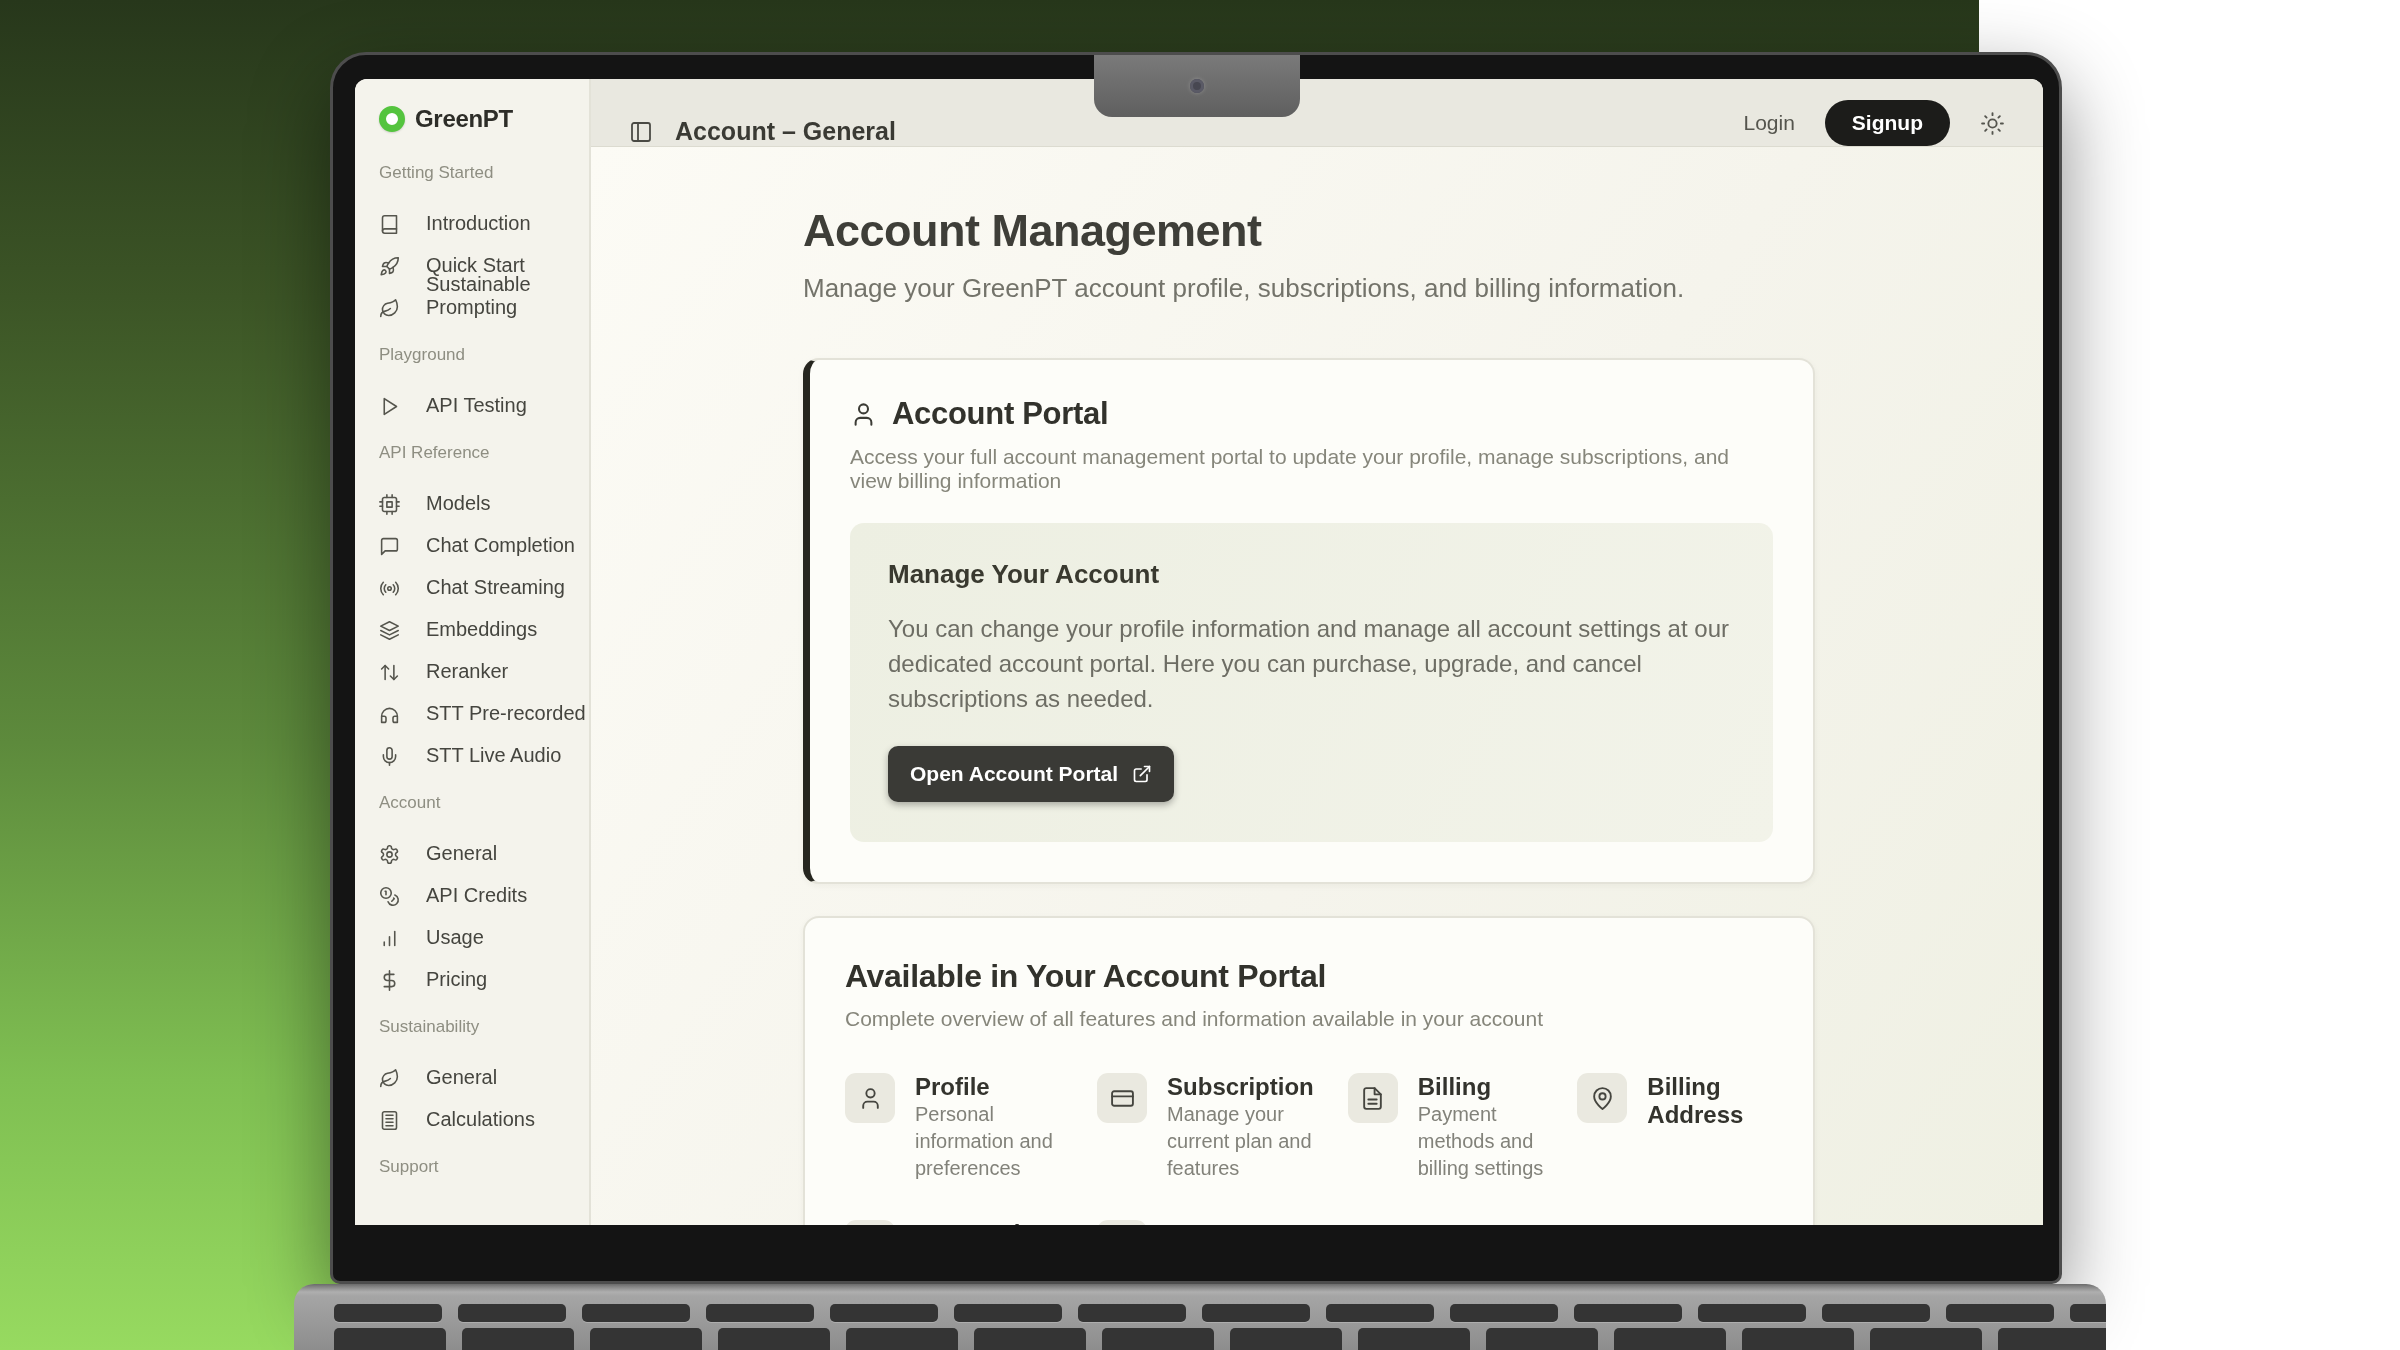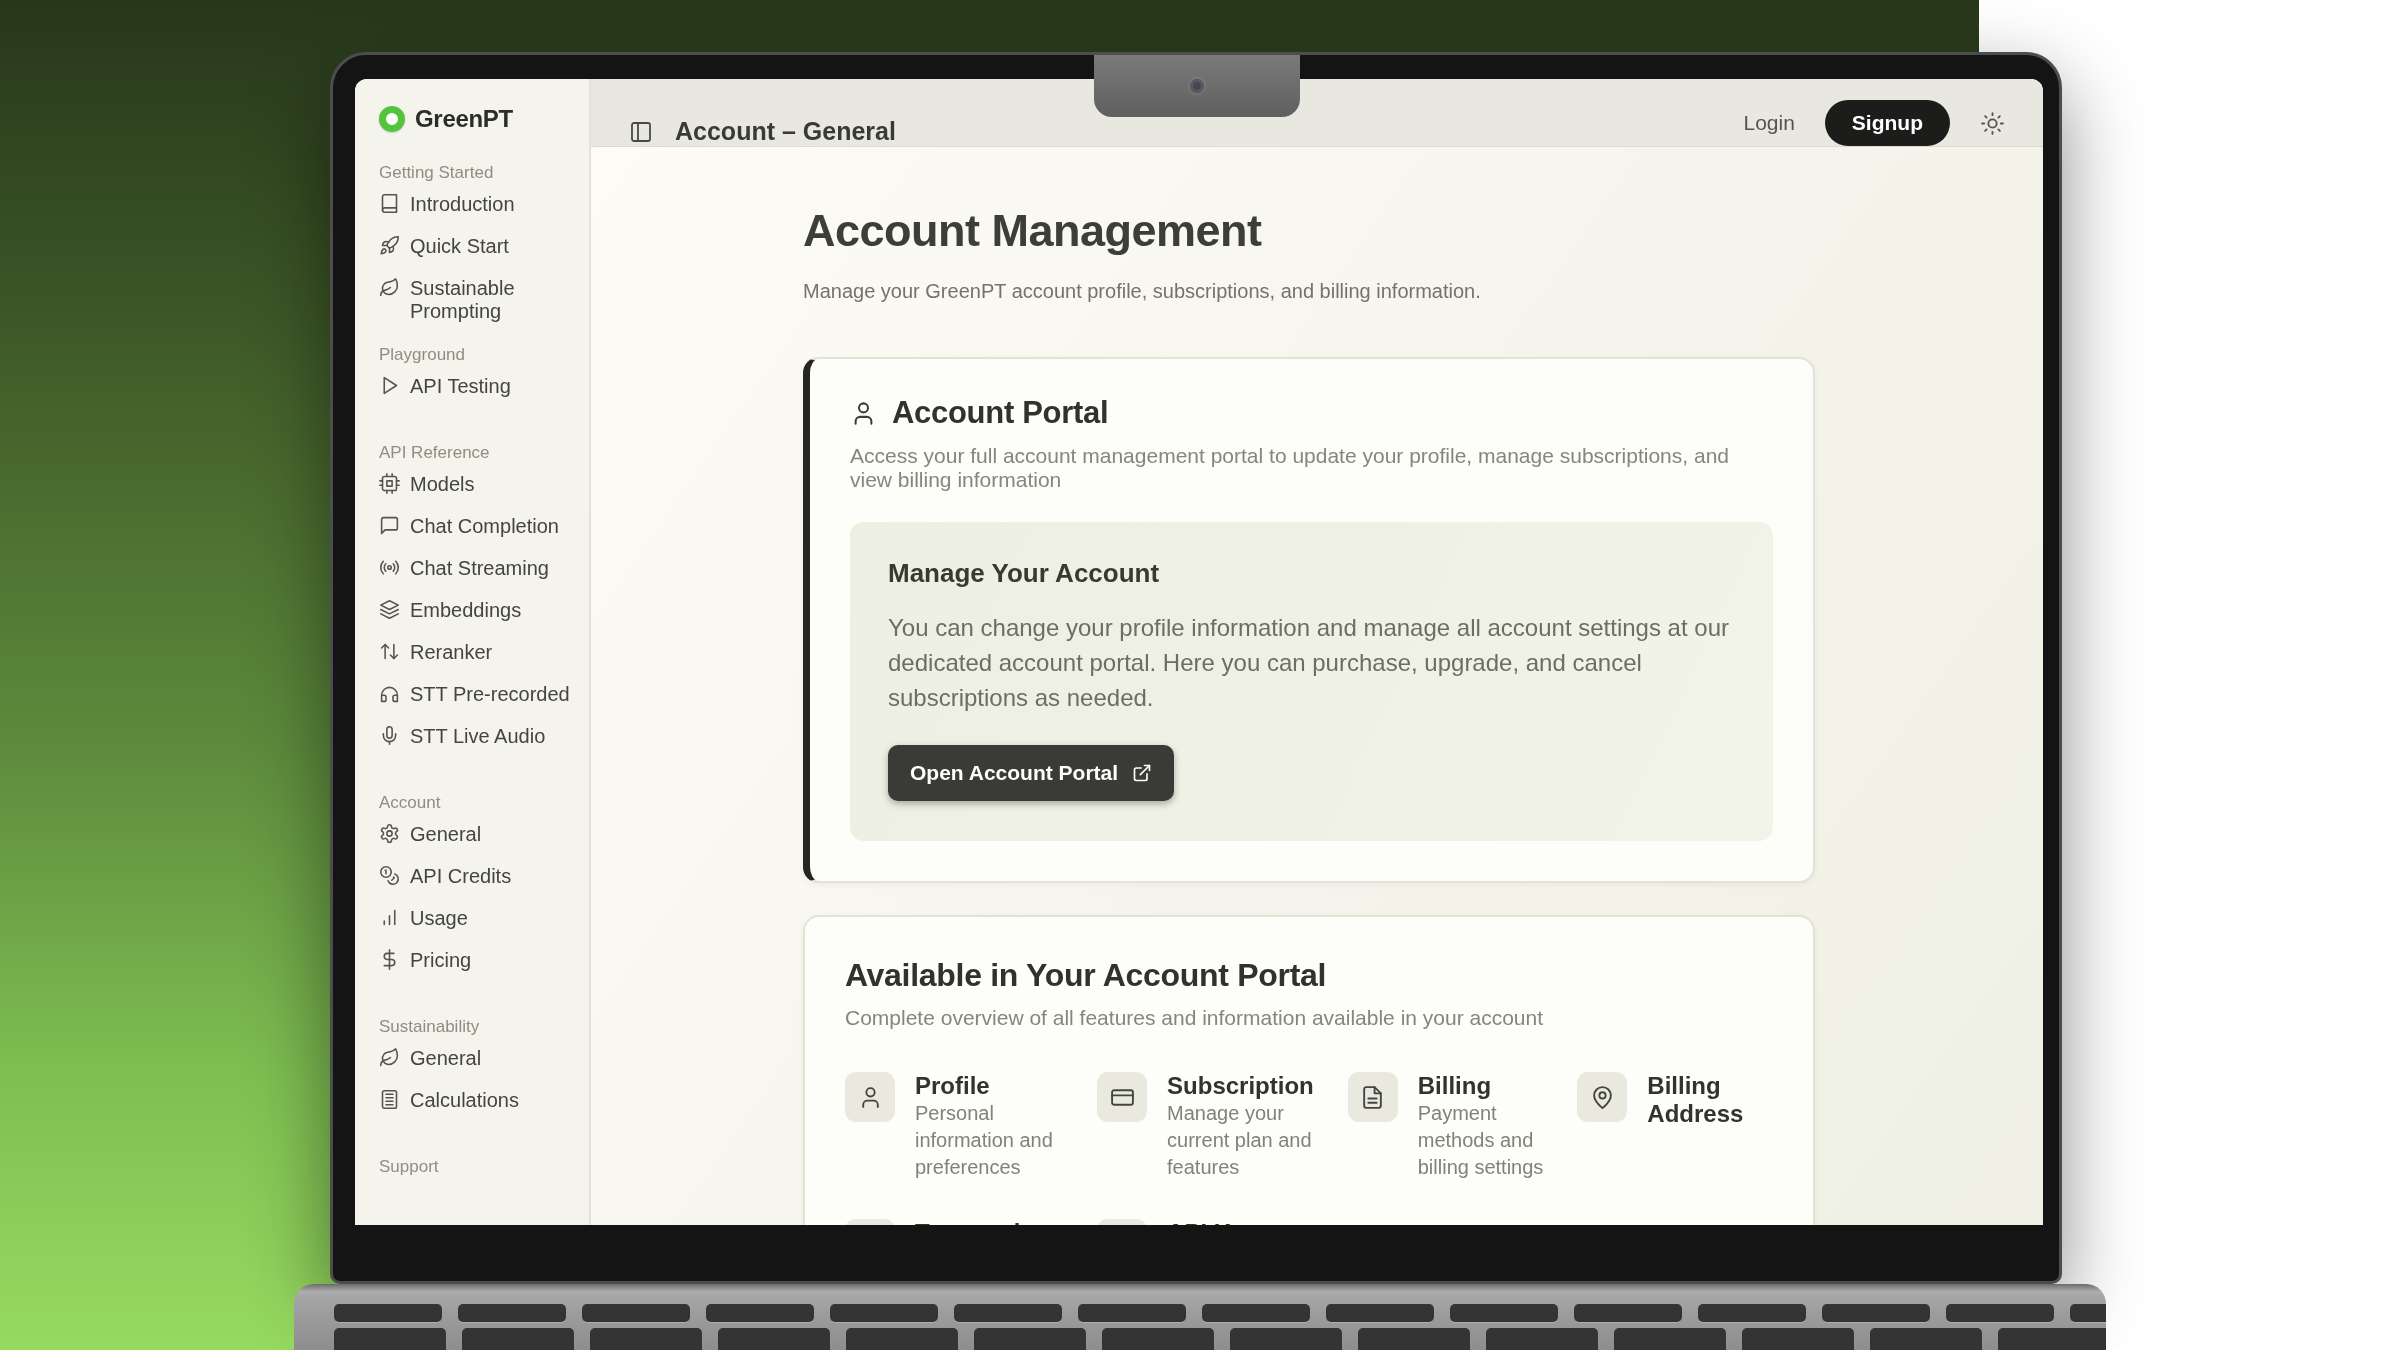--- a/index.html
+++ b/index.html
@@ -36,21 +36,21 @@
   
   .sidebar { width:236px; min-width:236px; background:#f4f3ec; border-right:2px solid #e3e2d8;
     padding:26px 0 0 24px; overflow:hidden; }
   .logo-row { display:flex; align-items:center; gap:10px; cursor:pointer; }
   .logo-ring { width:26px; height:26px; border-radius:50%; border:7px solid #54c43e;
     background:#fff; box-shadow:0 1px 2px rgba(0,0,0,.15); }
   .logo-text { font-size:24px; font-weight:bold; color:#2d2d28; letter-spacing:-.3px; }
 
   .nav-label { font-size:17px; color:#8e8e82; margin:26px 0 10px; }
   .nav-section:first-child .nav-label { margin-top:30px; }
-  .nav-item { display:flex; align-items:flex-start; gap:10px; height:42px; color:#45453f;
+  .nav-item { display:flex; align-items:flex-end; gap:26px; height:42px; color:#45453f;
     font-size:20px; cursor:pointer; }
   .nav-item .ic { width:21px; height:21px; color:#55554d; flex:0 0 auto; }
 
   .ic { display:inline-flex; }
   .ic svg { width:100%; height:100%; }
 
   
   .main { flex:1; display:flex; flex-direction:column; min-width:0; }
   .topbar { height:68px; background:#e9e8e0; border-bottom:1px solid #dcdbd0;
     display:flex; align-items:flex-end; justify-content:space-between; padding:0 38px; flex:0 0 auto; }
@@ -60,21 +60,21 @@
   .topbar-right { display:flex; align-items:center; gap:30px; }
   .login-link { font-size:21px; color:#55554e; cursor:pointer; }
   .signup-btn { background:#1c1c1a; color:#fff; font-size:21px; font-weight:bold;
     border:none; border-radius:999px; padding:11px 27px; cursor:pointer; font-family:inherit; }
   .sun-ic { width:25px; height:25px; color:#55554e; cursor:pointer; }
 
   .content { flex:1; overflow:hidden; background:linear-gradient(125deg,#fcfbf5 0%, #f5f4ec 55%, #eff0e3 100%); }
   .col { width:1012px; margin-left:212px; padding-top:58px; }
 
   .page-title { font-size:45px; font-weight:bold; color:#3e3e38; letter-spacing:-.5px; }
-  .page-sub { font-size:20px; color:#73736a; margin-top:23px; }
+  .page-sub { font-size:26px; color:#73736a; margin-top:16px; }
 
   .card { background:#fdfdf9; border:2px solid #e3e2d8; border-radius:16px;
     box-shadow:0 2px 6px rgba(60,60,40,.05); }
   .portal-card { margin-top:54px; border-left:7px solid #26261f; padding:36px 40px 40px; }
   .card-head { display:flex; align-items:center; gap:15px; }
   .card-head .ic { width:27px; height:27px; color:#3c3c36; }
   .card-title { font-size:31px; font-weight:bold; color:#32322c; letter-spacing:-.3px; }
   .card-desc { font-size:21px; color:#86867b; margin-top:13px; }
 
   .inner-box { margin-top:30px; background:linear-gradient(115deg,#edefe2, #f2f3e9);

